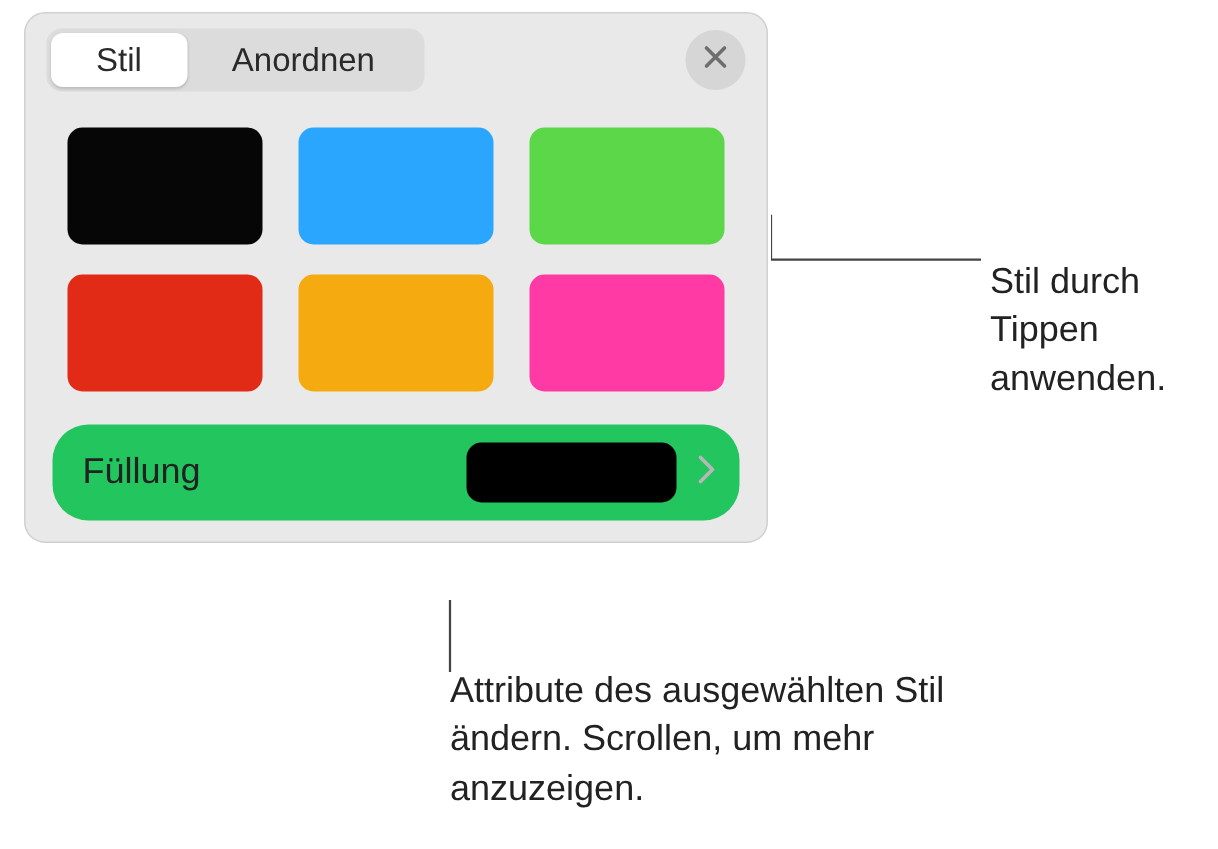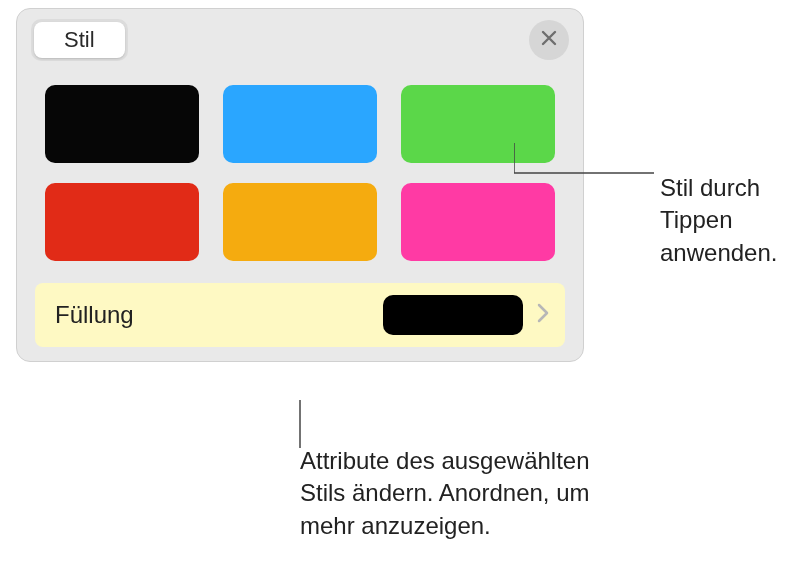--- a/index.html
+++ b/index.html
@@ -8,21 +8,21 @@
       height: 566px;
       background: #ffffff;
       font-family: -apple-system, "Helvetica Neue", Helvetica, Arial, sans-serif;
       position: relative;
       overflow: hidden;
     }
     .panel {
       position: absolute;
       left: 16px;
       top: 8px;
-      width: 568px;
+      width: 496px;
       background: #e9e9e9;
       border-radius: 14px;
       border: 1px solid #d0d0d0;
       padding-bottom: 14px;
     }
     .tabs-row {
       display: flex;
       align-items: center;
       padding: 10px 14px 0 14px;
       gap: 12px;
@@ -66,22 +66,22 @@
       gap: 20px 24px;
       padding: 24px 28px 18px 28px;
     }
     .swatch {
       height: 78px;
       border-radius: 10px;
       cursor: pointer;
     }
     .fill-row {
       margin: 4px 18px 0 18px;
-      background: #fef9c3;
-      border-radius: 8px;
+      background: #22c55e;
+      border-radius: 24px;
       display: flex;
       align-items: center;
       padding: 12px 16px 12px 20px;
       cursor: pointer;
     }
     .fill-label {
       font-size: 24px;
       color: #222;
       flex: 1;
     }
@@ -129,20 +129,21 @@
     }
   </style>
 </head>
 <body>
 
 <div class="panel">
 
   <div class="tabs-row">
     <div class="segmented">
       <div class="seg-item active">Stil</div>
+      <div class="seg-item">Anordnen</div>
     </div>
     <div class="close-btn">
       <span>
         <svg viewBox="0 0 24 24">
             <path d="M4 4 L20 20 M20 4 L4 20" stroke="#6e6e6e" stroke-width="3.2" stroke-linecap="round" fill="none"></path>
           </svg>
       </span>
     </div>
   </div>
 
@@ -168,13 +169,13 @@
 </div>
 
 <svg class="lead-right" viewBox="0 0 140 32">
   <path d="M0 0 L0 30 L140 30" stroke="#444" stroke-width="1.5" fill="none"></path>
 </svg>
 <svg class="lead-bottom" viewBox="0 0 10 48">
   <path d="M5 0 L5 48" stroke="#444" stroke-width="1.5" fill="none"></path>
 </svg>
 
 <div class="callout-right">Stil durch Tippen anwenden.</div>
-<div class="callout-bottom">Attribute des ausgewählten Stils ändern. Anordnen, um mehr anzuzeigen.</div>
+<div class="callout-bottom">Attribute des ausgewählten Stil ändern. Scrollen, um mehr anzuzeigen.</div>
 
 </body></html>

